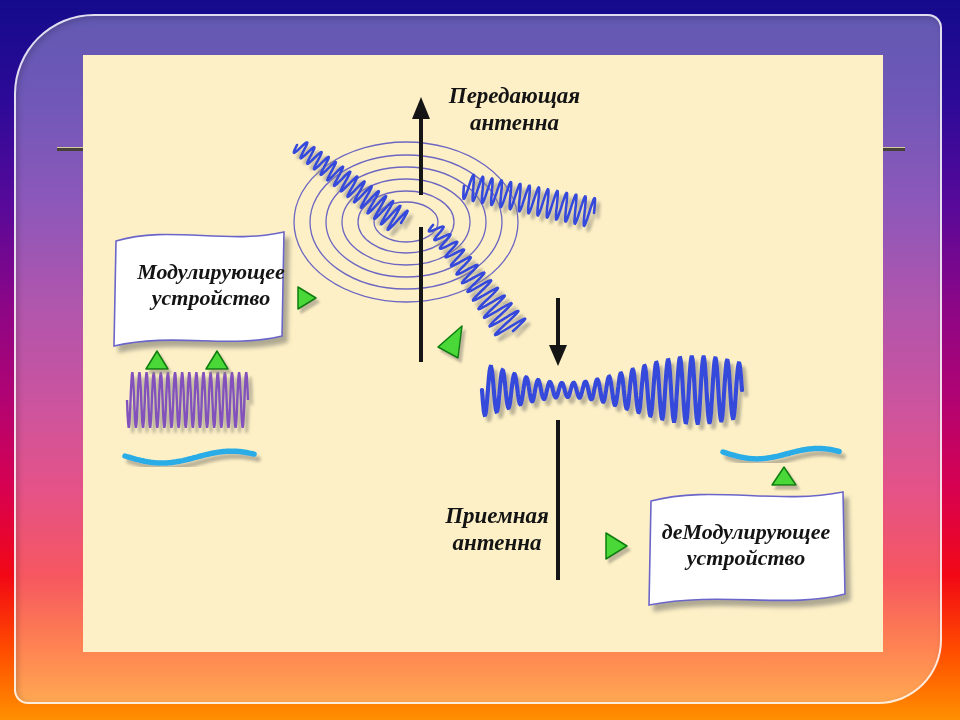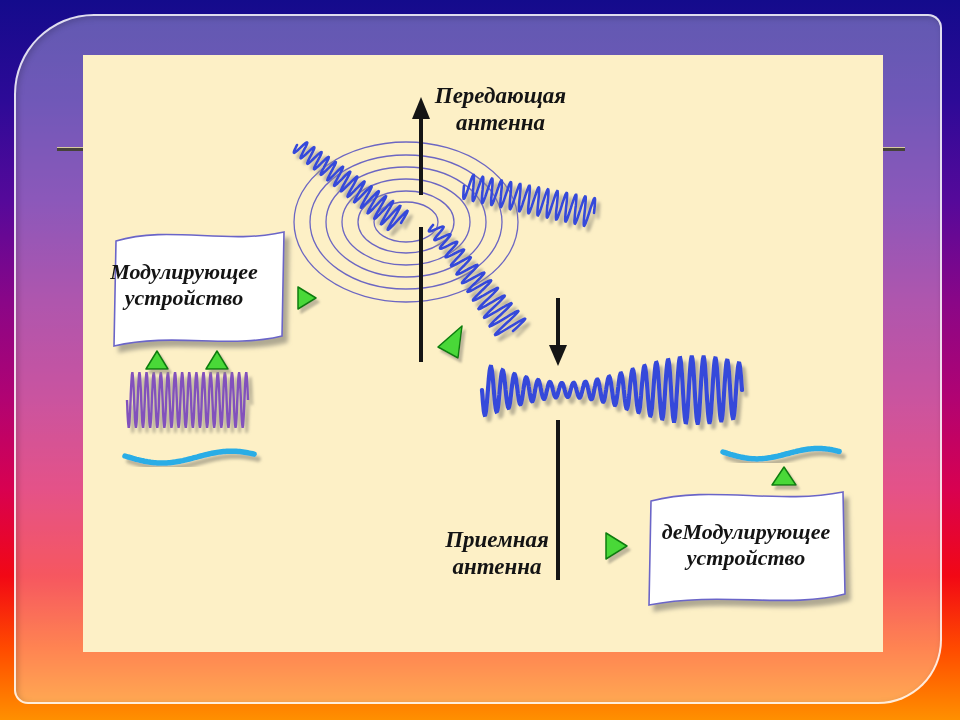--- a/index.html
+++ b/index.html
@@ -26,23 +26,23 @@
     background:#fdf0c6;
   }
   .canvas svg{position:absolute;left:0;top:0;}
   .lbl{
     position:absolute;font-style:italic;font-weight:700;color:#141414;
     text-align:center;line-height:1.16;z-index:5;
   }
   .lbl span{display:block;}
   .lbl.antenna{font-size:23px;}
   .lbl.box{font-size:22px;}
-  #tx-label{left:330px;top:28px;width:175px;}
-  #mod-label{left:16px;top:204px;width:170px;}
-  #rx-label{left:344px;top:472px;width:140px;}
+  #tx-label{left:344px;top:28px;width:175px;}
+  #mod-label{left:43px;top:204px;width:170px;}
+  #rx-label{left:344px;top:448px;width:140px;}
   #demod-label{left:558px;top:464px;width:210px;font-style:italic;}
 </style>
 </head>
 <body>
 
 <div class="stage">
   <div class="inner-panel"></div>
   <div class="deco-line left"></div>
   <div class="deco-line right"></div>
 

